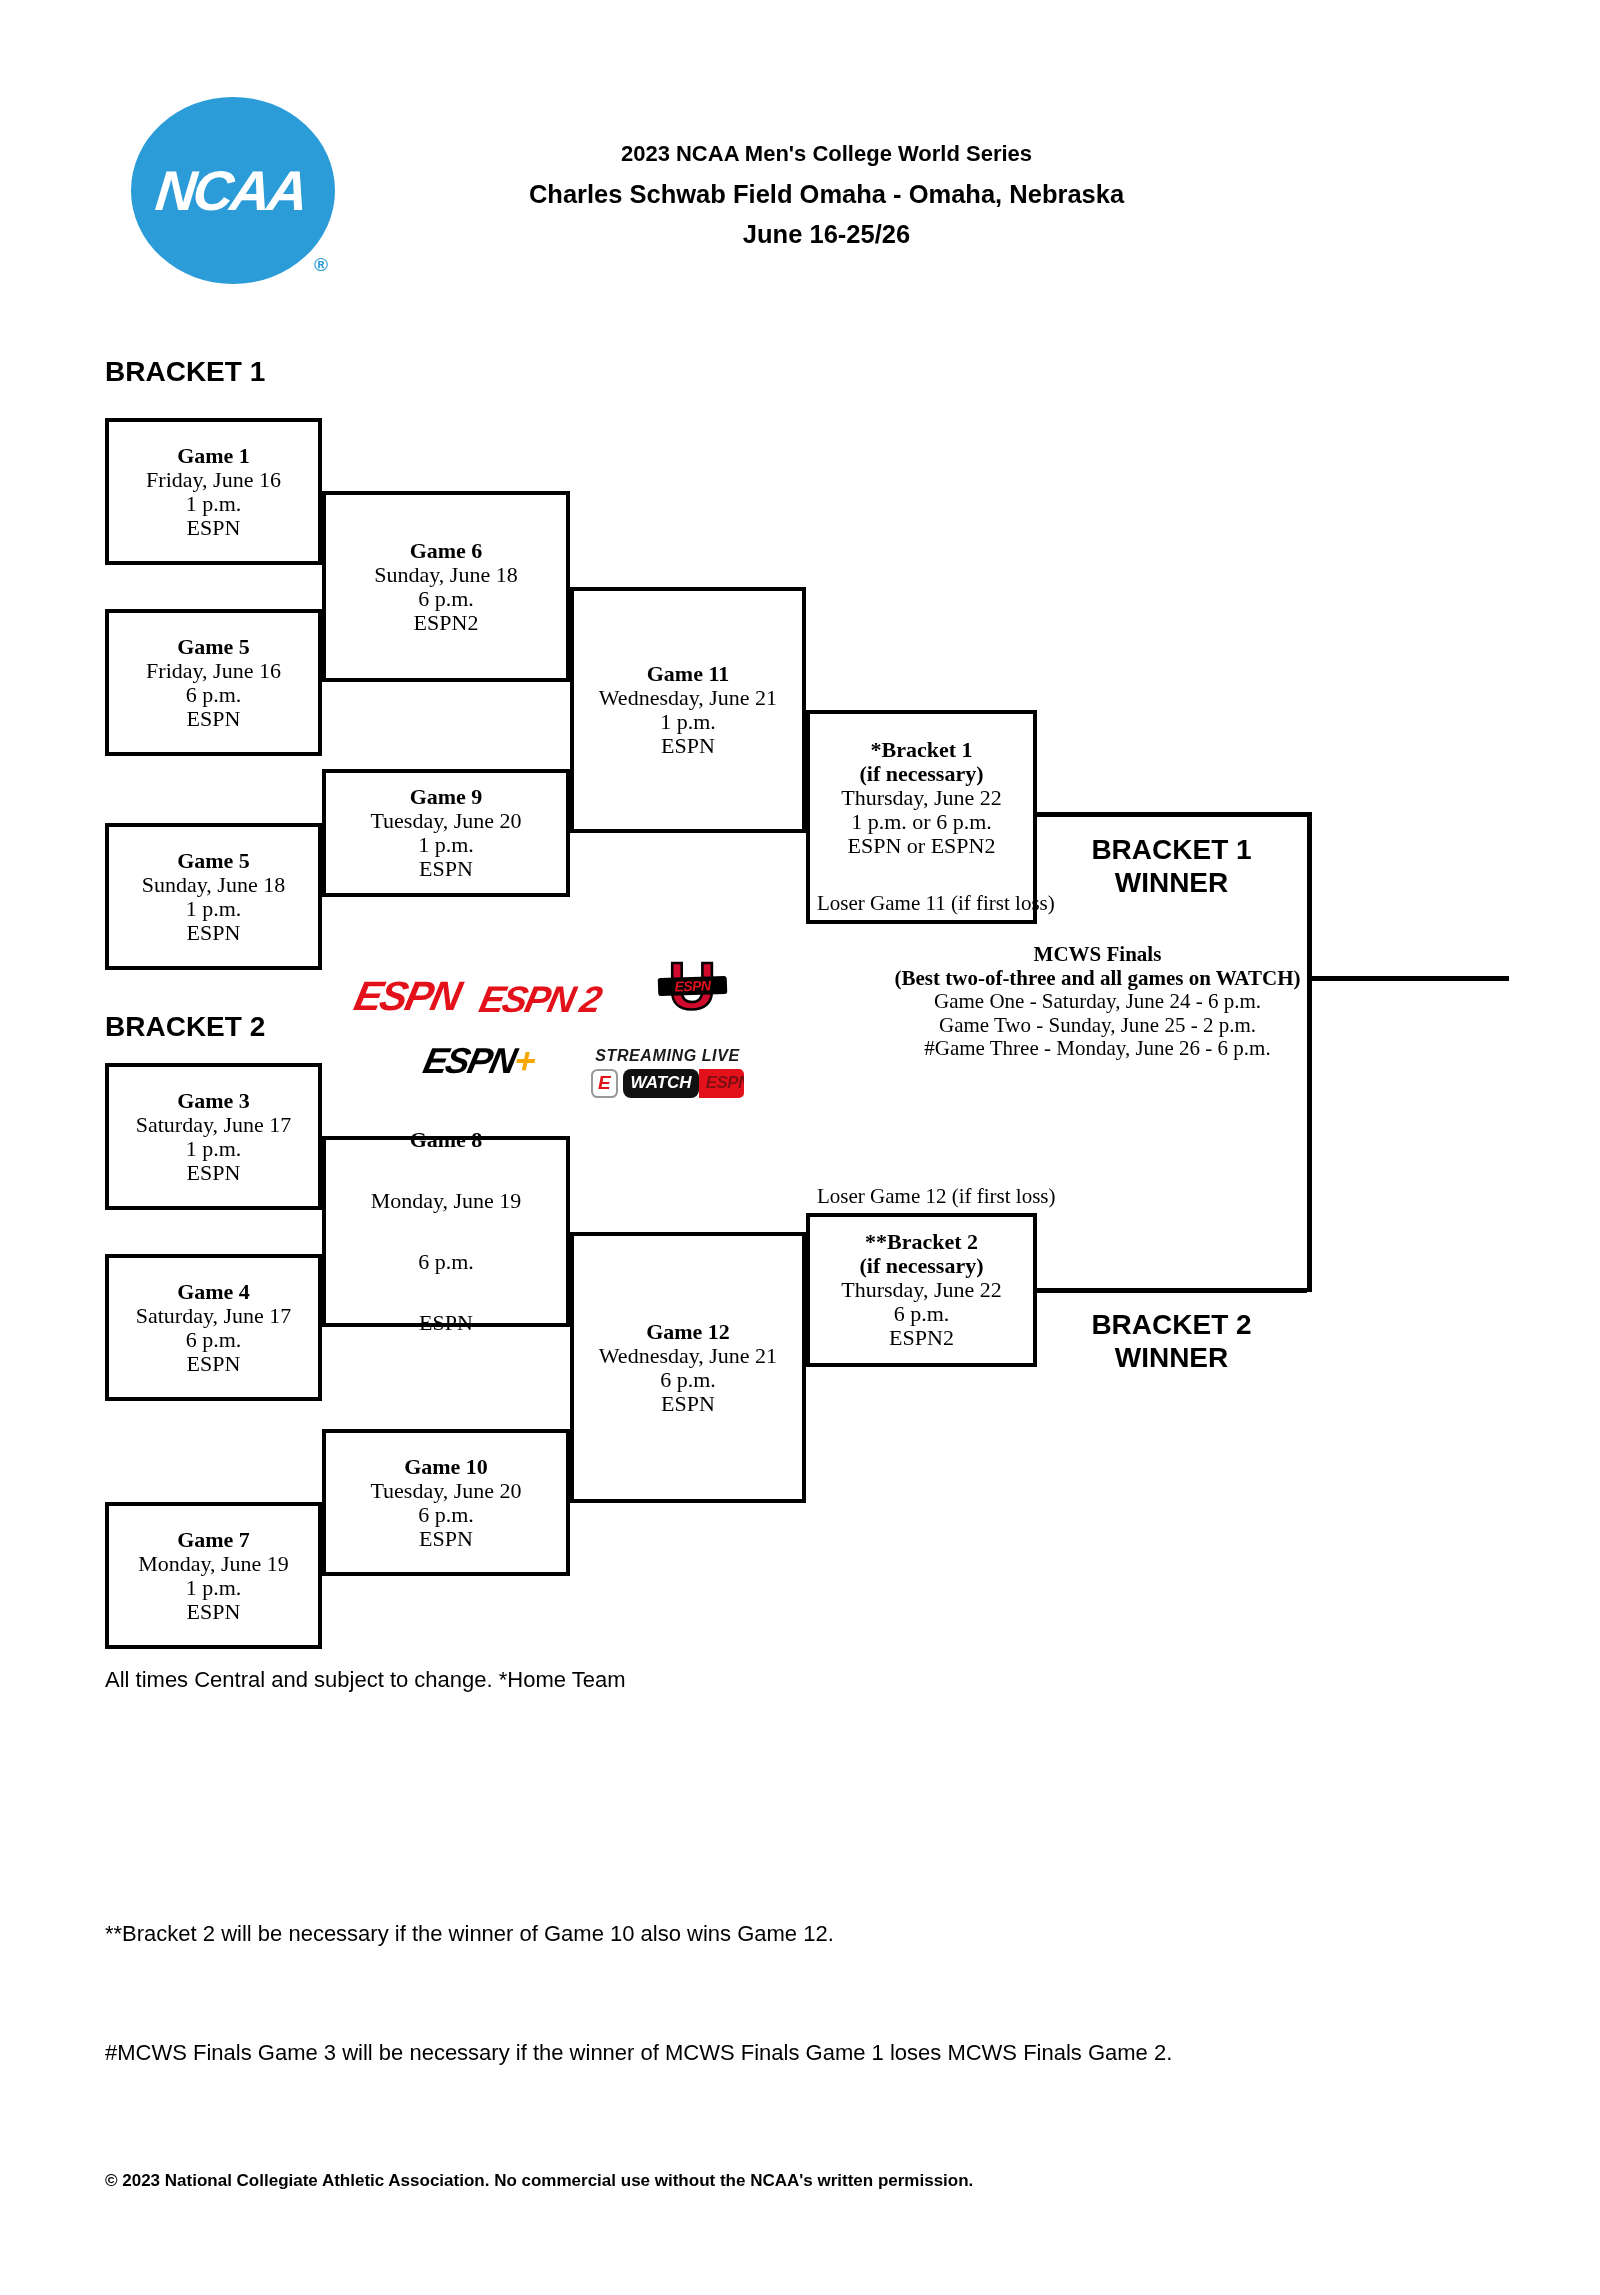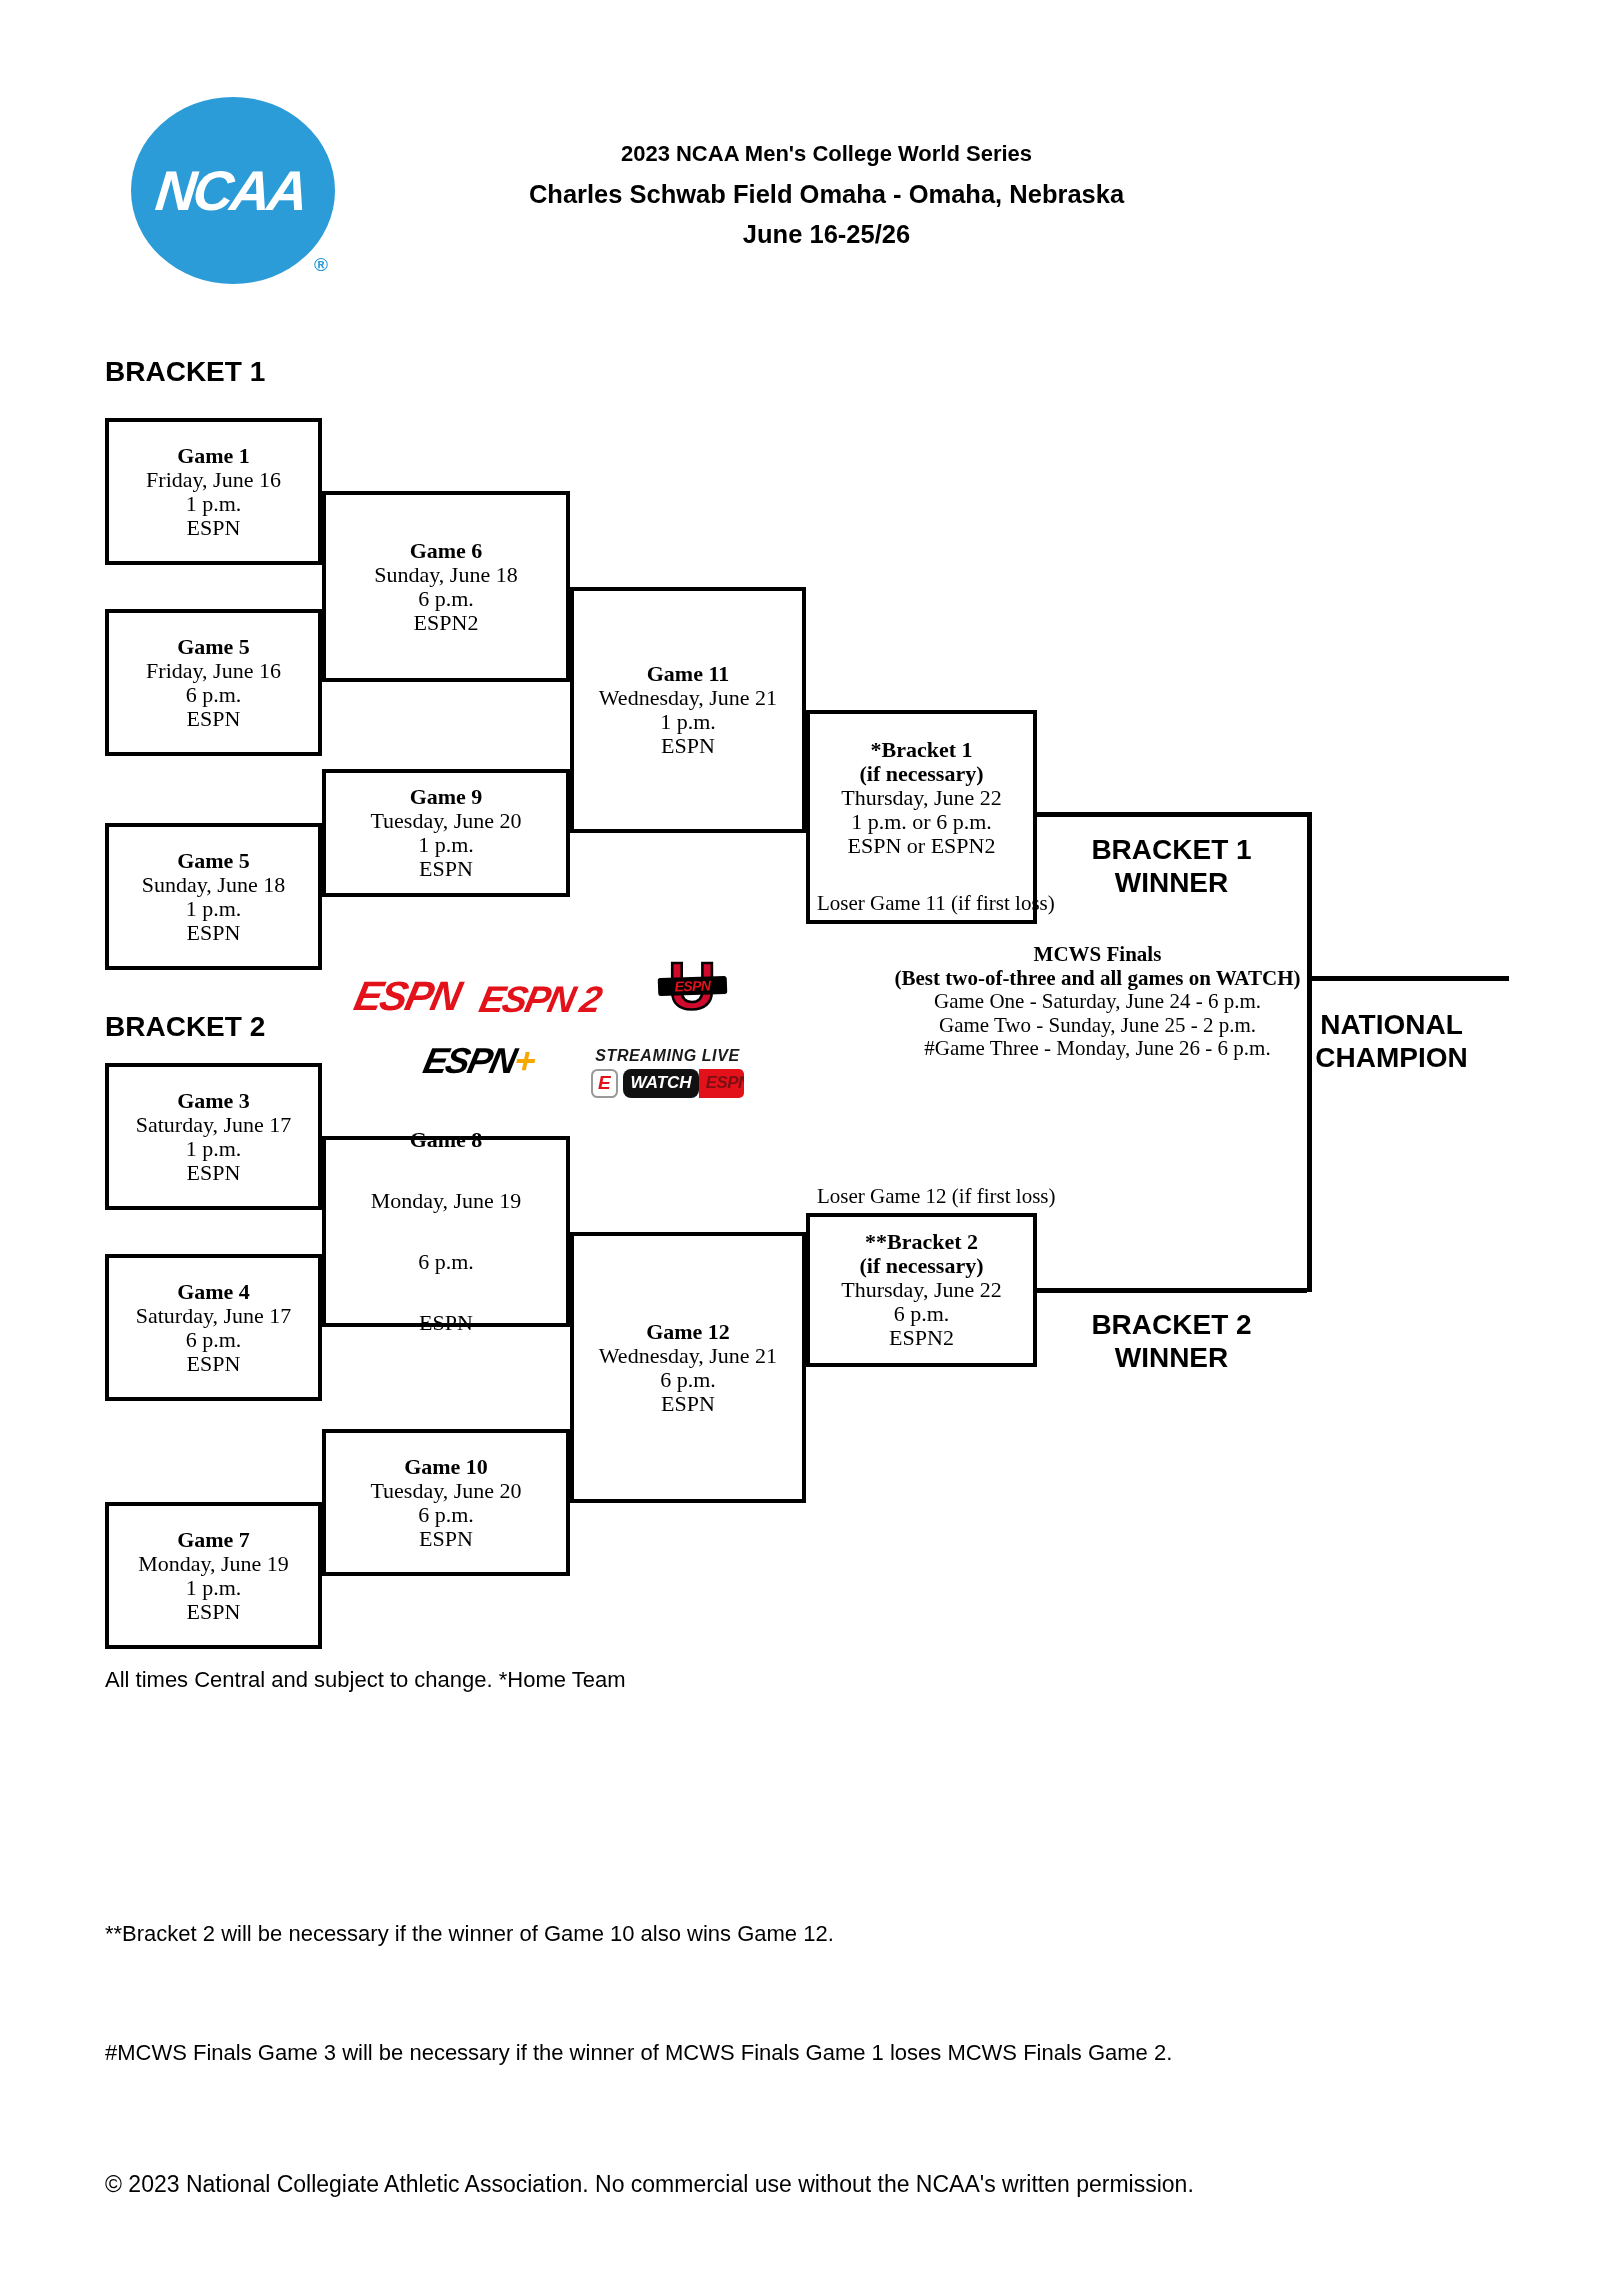--- a/index.html
+++ b/index.html
@@ -81,21 +81,21 @@
             display:flex; align-items:center; justify-content:center;
             color:#e3121a; font-size:19px; font-weight:900; font-style:italic; }
   .watch-badge { display:flex; border-radius:5.1px; overflow:hidden; height:29px; }
   .watch-left { background:#111; color:#fff; font-size:17px; font-weight:900; font-style:italic;
                 display:flex; align-items:center; padding:0 7.7px; letter-spacing:0px;border-radius:8px; }
   .watch-right { background:#e3121a; color:#7d0f13; font-size:17px; font-weight:900; font-style:italic;
                  display:flex; align-items:center; padding:0 6.4px; letter-spacing:-0.6px; }
 
   
   .note { position:absolute; left:105px; font-size:22px; white-space:nowrap; }
-  .copyright { position:absolute; left:105px; font-size:23px; white-space:nowrap; }
+  .copyright { position:absolute; left:105px; font-size:17px; white-space:nowrap;font-weight:bold; }
 </style>
 </head>
 <body>
 
 <div class="page">
 
   <div class="ncaa-logo">
     <span class="ncaa-word">NCAA</span>
   </div>
   <span class="reg-mark">®</span>
@@ -216,24 +216,20 @@
   <div class="vline" style="left:1307px;top:812px;width:4.5px;height:480px;"></div>
   <div class="hline" style="left:1311px;top:976px;width:198px;height:4.5px;"></div>
 
   <div class="winner-label" style="left:1050px;top:833px;width:243px;">
     <div>BRACKET 1</div>
     <div>WINNER</div>
   </div>
   <div class="winner-label" style="left:1050px;top:1308px;width:243px;">
     <div>BRACKET 2</div>
     <div>WINNER</div>
-  </div>
-  <div class="winner-label" style="left:1270px;top:1008px;width:243px;">
-    <div>NATIONAL</div>
-    <div>CHAMPION</div>
   </div>
 
   <div class="mcws" style="left:855px;top:943px;width:485px;">
     <div class="bold">MCWS Finals</div>
     <div class="bold">(Best two-of-three and all games on WATCH)</div>
     <div>Game One - Saturday, June 24 - 6 p.m.</div>
     <div>Game Two - Sunday, June 25 - 2 p.m.</div>
     <div>#Game Three - Monday, June 26 - 6 p.m.</div>
   </div>
 

